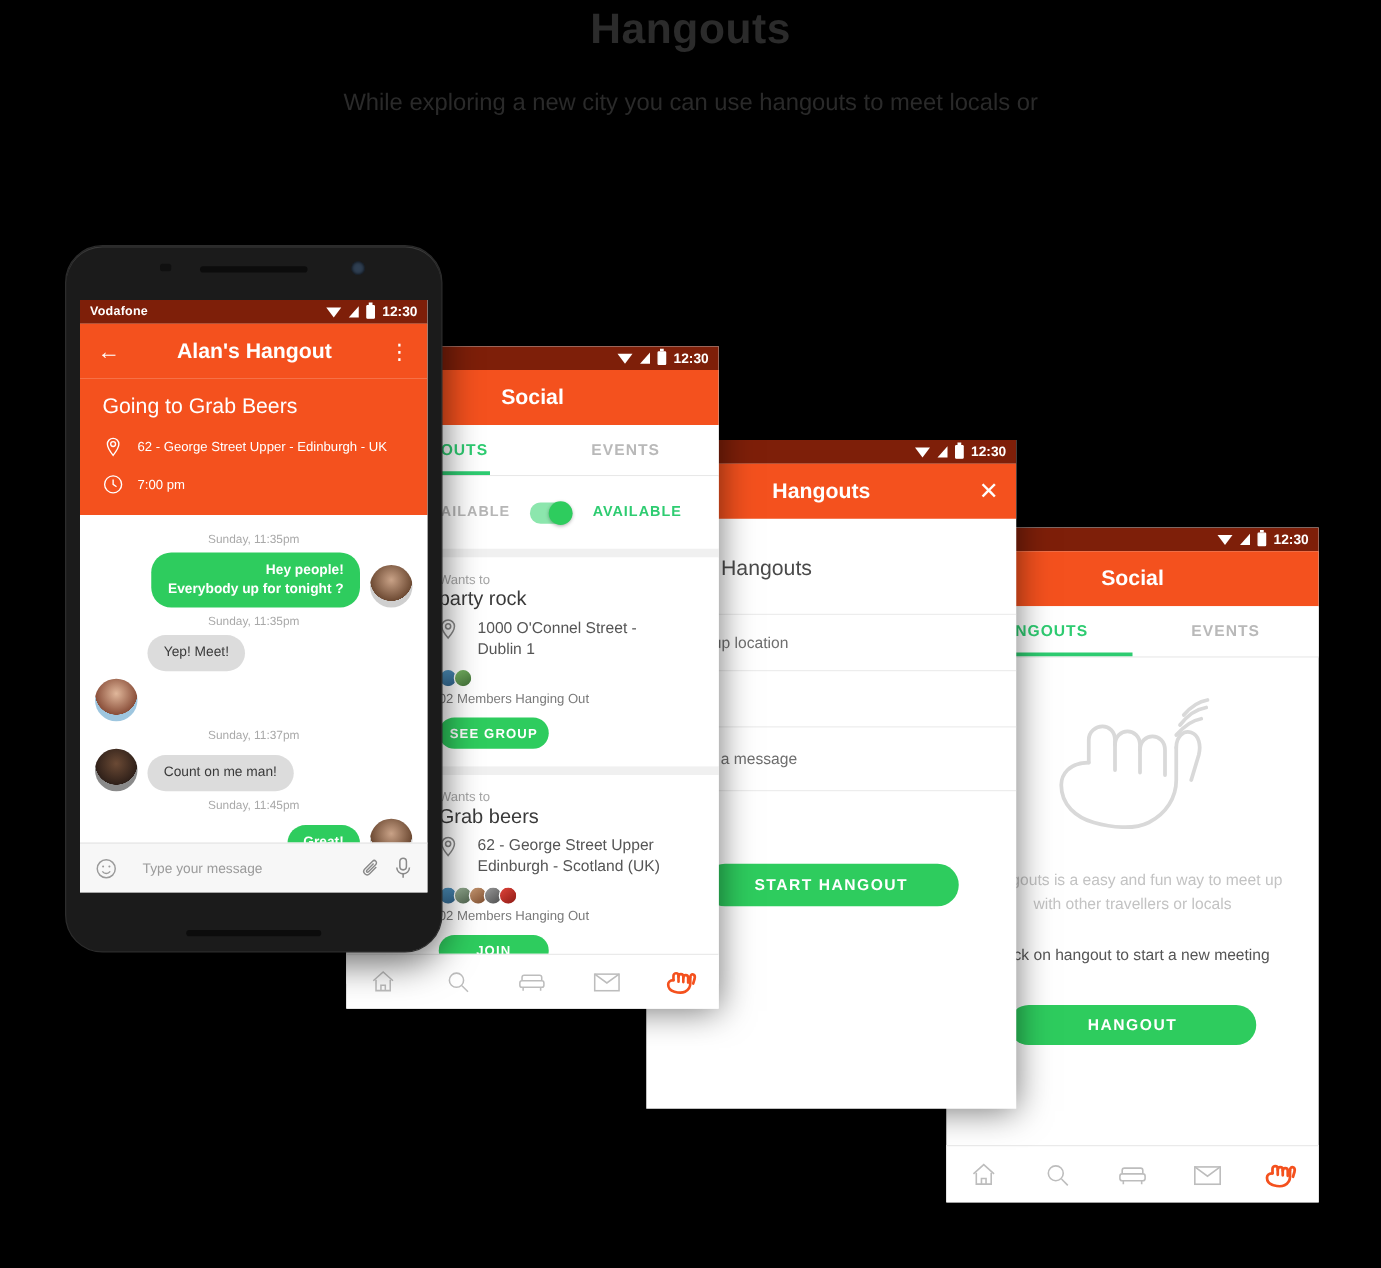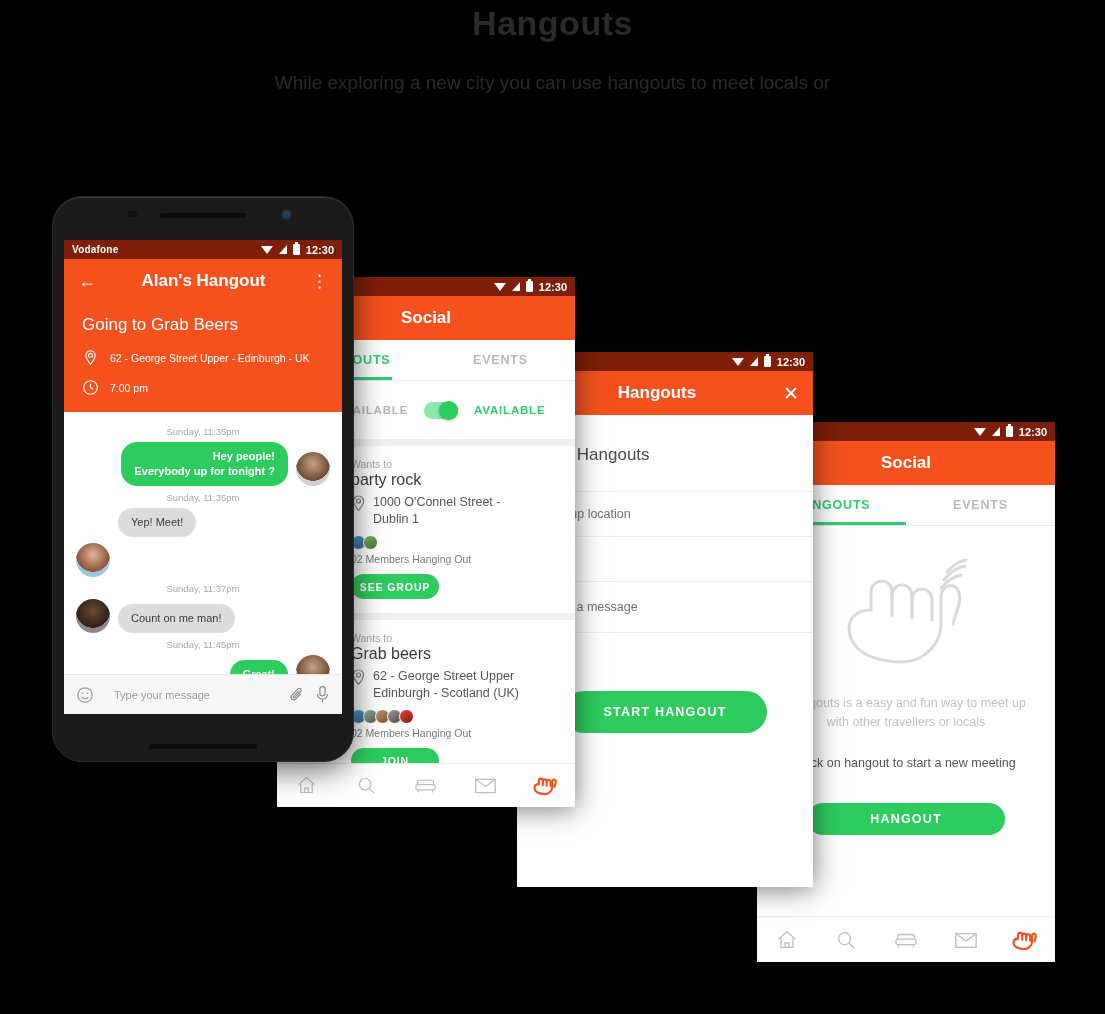--- a/index.html
+++ b/index.html
@@ -77,34 +77,34 @@
     width:64px;height:64px;border-radius:50%;margin:18px 0 0 -12px;
     background:linear-gradient(150deg,#b9b9b9,#8e8e8e);
   }
   .hcard .thumb.pic2 { background:linear-gradient(140deg,#2c4f2e,#8d2b6b 45%,#19324a); }
   .star-badge{position:absolute;left:34px;top:70px;width:18px;height:18px;border-radius:50%;
     background:#F5C518;color:#fff;font-size:10px;display:flex;align-items:center;justify-content:center;}
   .hcard .body { flex:1; padding-right:14px; }
   .wants { font-size:10.5px; color:#a6a6a6; margin-bottom:1px; }
   .htitle { font-size:16px; color:#3a3a3a; font-weight:400; margin-bottom:5px; }
   .loc-row { display:flex; gap:7px; }
-  .loc-txt { font-size:12.5px; color:#555; line-height:17px; }
+  .loc-txt { font-size:12.5px; color:#555; line-height:17px;margin-left:9px; }
   .avatar-row { display:flex; margin:7px 0 3px 0; }
   .avatar-row .av { width:15px;height:15px;border-radius:50%;margin-right:-3px;border:1px solid #fff; }
   .members { font-size:10.5px; color:#7a7a7a; margin-bottom:9px; }
   .hcard .green-btn { width:88px; height:25px; font-size:10.5px; letter-spacing:.9px; }
   .s2-name { position:absolute; left:22px; bottom:10px; font-size:11px; color:#444; }
 
   
   #screen3 { left:517px; top:352px; width:296px; height:535px; }
   .s3-heading { font-size:17px; color:#4a4a4a; padding:30px 0 26px 22px; }
   .s3-field { height:45px; border-top:1px solid #ededed; display:flex; align-items:center;
               padding-left:22px; font-size:12.5px; color:#6f6f6f; }
   .s3-field.last { border-bottom:1px solid #ededed; height:52px; }
-  .s3-start { margin:58px auto 0 auto; width:204px; height:42px; }
+  .s3-start { margin:58px auto 0 auto; width:204px; height:34px; }
 
   
   #screen4 { left:757px; top:422px; width:298px; height:540px; }
   .empty-wrap { text-align:center; padding-top:18px; }
   .empty-txt1 { font-size:12.5px; color:#c3c3c3; line-height:19px; margin-top:14px; padding:0 26px; }
   .empty-txt2 { font-size:12.5px; color:#555; margin-top:24px; }
   .s4-btn { margin:33px auto 0 auto; width:198px; height:32px; }
 
   
   #phone { position:absolute; left:52px; top:196px; width:302px; height:566px; }

